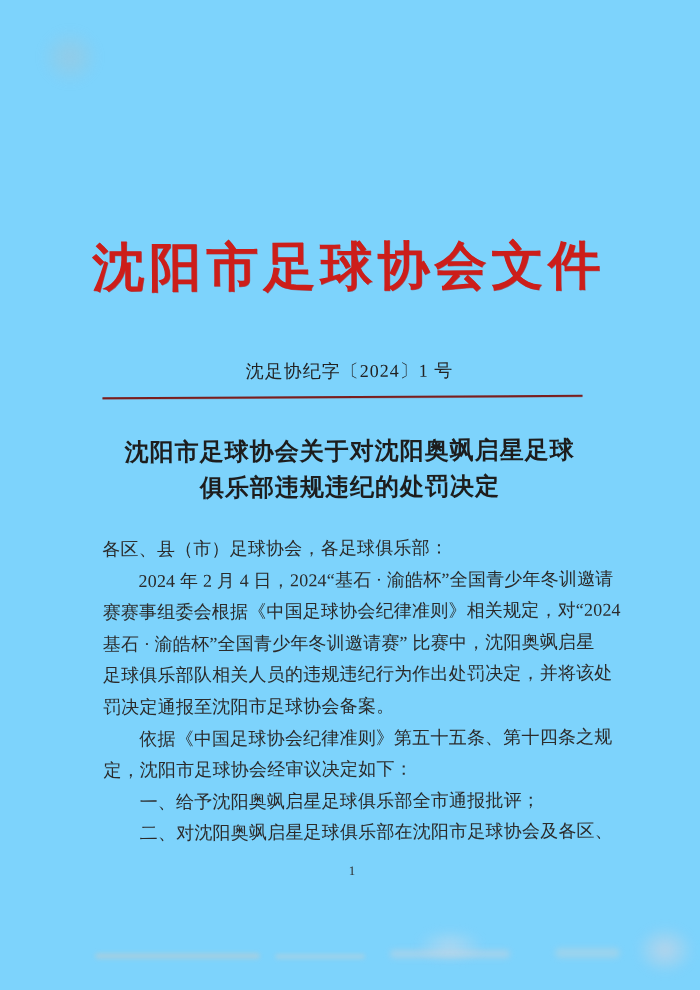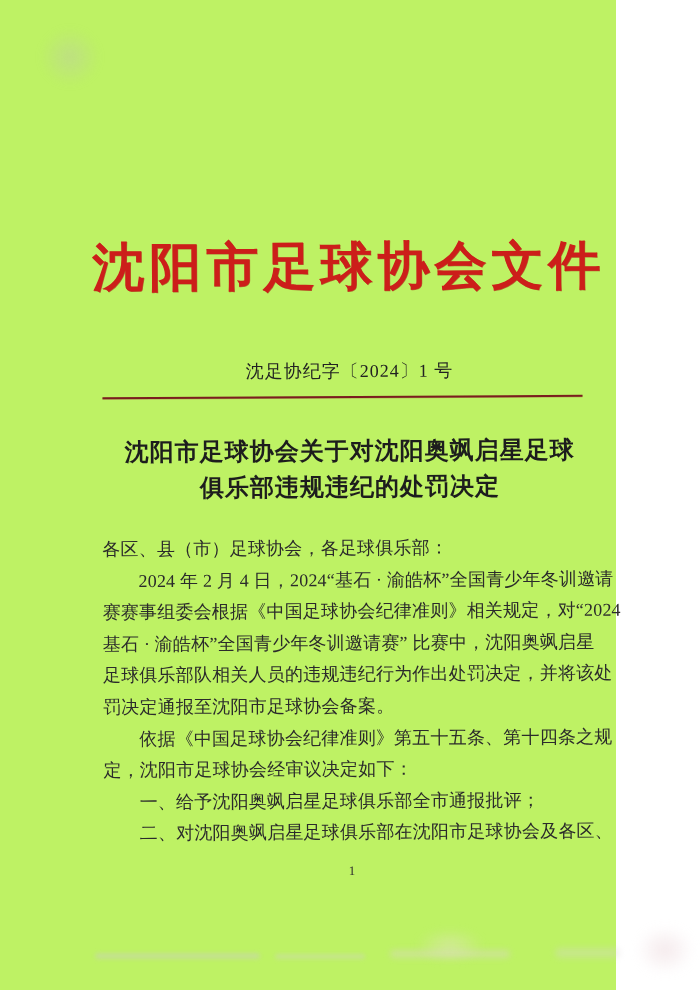--- a/index.html
+++ b/index.html
@@ -7,23 +7,23 @@
     padding: 0;
     width: 700px;
     height: 990px;
     background: #ffffff;
     overflow: hidden;
     font-family: "Liberation Serif", "DejaVu Serif", serif;
   }
   .page {
     position: absolute;
     left: 0; top: 0;
-    width: 616px;
+    width: 700px;
     height: 990px;
-    background: #bef264;
+    background: #7dd3fc;
   }
   
   .content {
     position: absolute;
     left: 0; top: 0;
     width: 700px;
     height: 990px;
     transform: rotate(-0.3deg);
     transform-origin: 50% 50%;
   }

